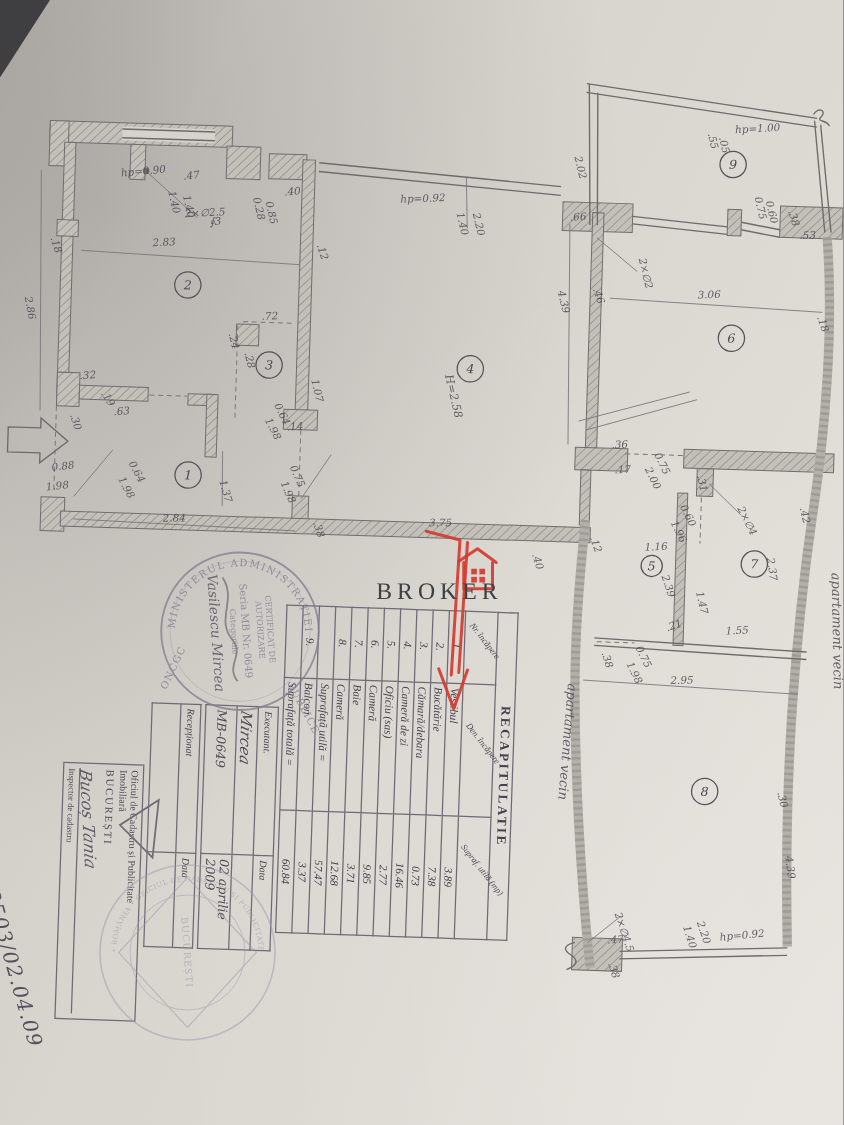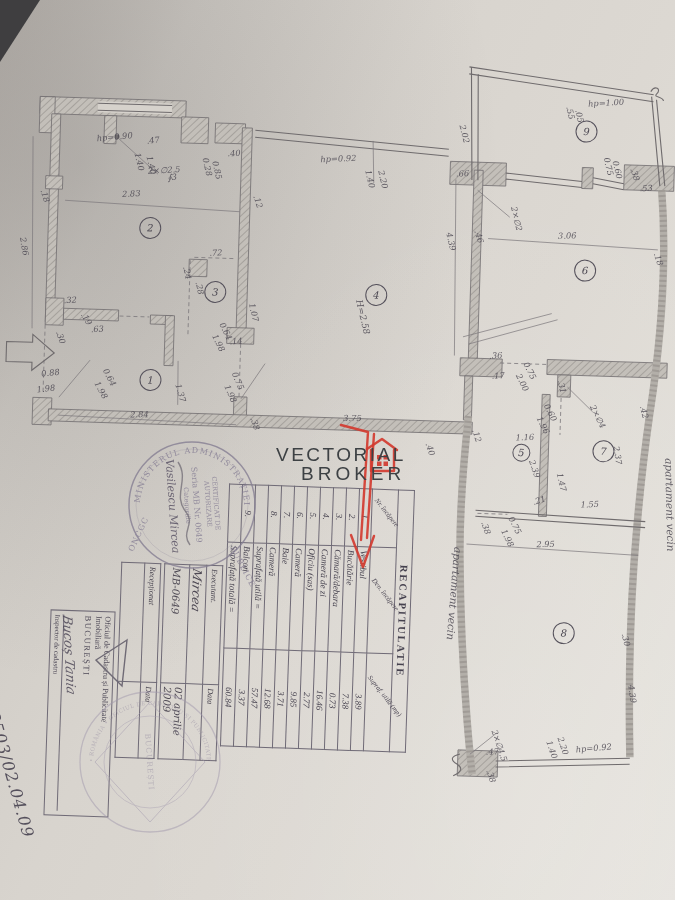--- a/index.html
+++ b/index.html
@@ -20,21 +20,21 @@
   .wl{stroke:#6f6b6d;stroke-width:1.1;fill:none;}
   .dim{stroke:#7b777b;stroke-width:.7;fill:none;}
   .dash{stroke:#7b777b;stroke-width:.8;fill:none;stroke-dasharray:4 3;}
   .curvewall{stroke:#b3afa9;stroke-width:7.5;fill:none;}
   .curvehatch{stroke:#8f8b87;stroke-width:7;fill:none;stroke-dasharray:2 3;opacity:.55;}
   .red{stroke:#d23b30;stroke-width:2.4;fill:none;stroke-linejoin:round;stroke-linecap:round;opacity:.92;}
   .redfill{fill:#d23b30;opacity:.92;}
   
   .wm1,.wm2{position:absolute;color:#3d4144;font:500 19px "Liberation Sans",sans-serif;z-index:6;}
   .wm1{left:276px;top:444px;letter-spacing:2.5px;}
-  .wm2{left:301px;top:463px;letter-spacing:4px;}
+  .wm2{left:301px;top:463px;letter-spacing:4px;font-family:Liberation Serif, serif;}
   
   .doc-block{position:absolute;left:415px;top:490px;width:283px;transform:rotate(92deg);
     transform-origin:0 0;z-index:4;color:#45414e;}
   table{border-collapse:collapse;}
   .recap{width:262px;table-layout:fixed;}
   .recap td,.recap th{border:1px solid #6f6a76;padding:0;}
   .recap .title-cell{height:15px;text-align:center;font:600 10.5px "Liberation Serif",serif;
     letter-spacing:2px;font-style:normal;}
   .recap th{height:25px;vertical-align:bottom;overflow:visible;font-weight:normal;}
   .recap th span{display:inline-block;transform:rotate(-40deg);transform-origin:8% 90%;
@@ -442,19 +442,18 @@
       <path class="red" d="M 351,535 L 363,567 L 374,536"></path>
       <path class="red" d="M 367,449 L 382,439 L 397,450"></path>
       <path class="red" d="M 371,450 L 371,471 L 394,471 L 394,450"></path>
       <rect class="redfill" x="377" y="455" width="4.5" height="4.5"></rect>
       <rect class="redfill" x="383.5" y="455" width="4.5" height="4.5"></rect>
       <rect class="redfill" x="377" y="461.5" width="4.5" height="4.5"></rect>
       <rect class="redfill" x="383.5" y="461.5" width="4.5" height="4.5"></rect>
     </g>
   </svg>
 
-  <div class="wm1">VECTORIAL</div>
   <div class="wm2">BROKER</div>
 
   <div class="hw-num">173503/02.04.09</div>
 
   <div class="corner-dark"></div>
 </div>
 
 </body></html>

